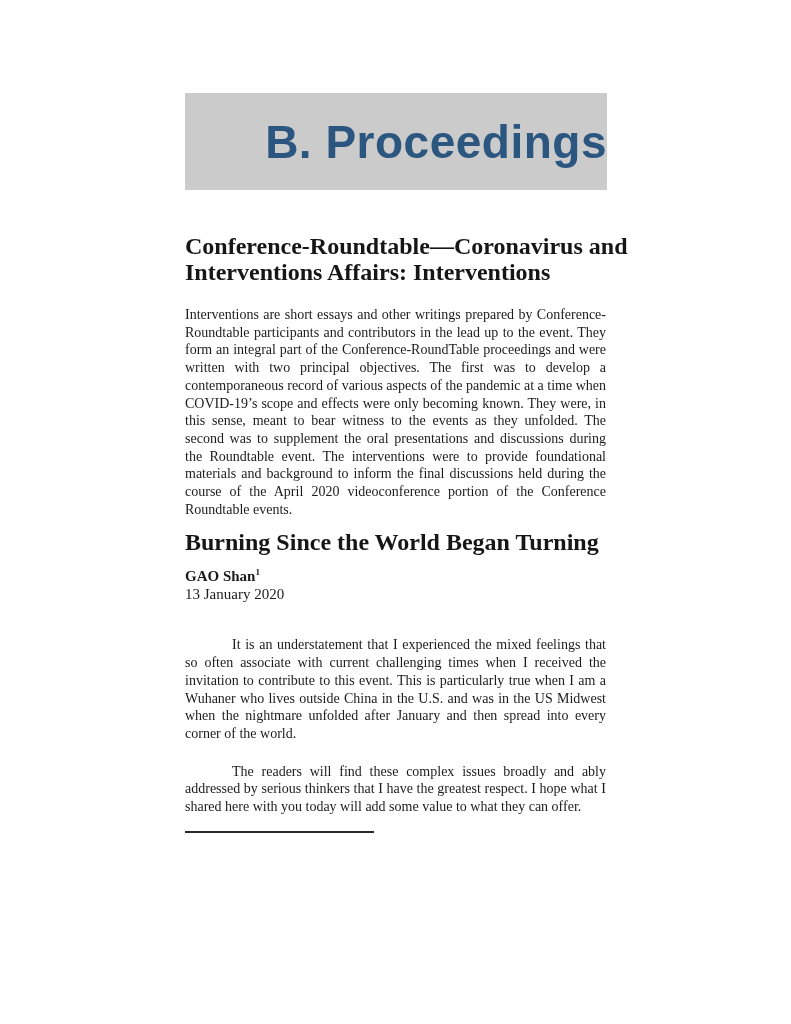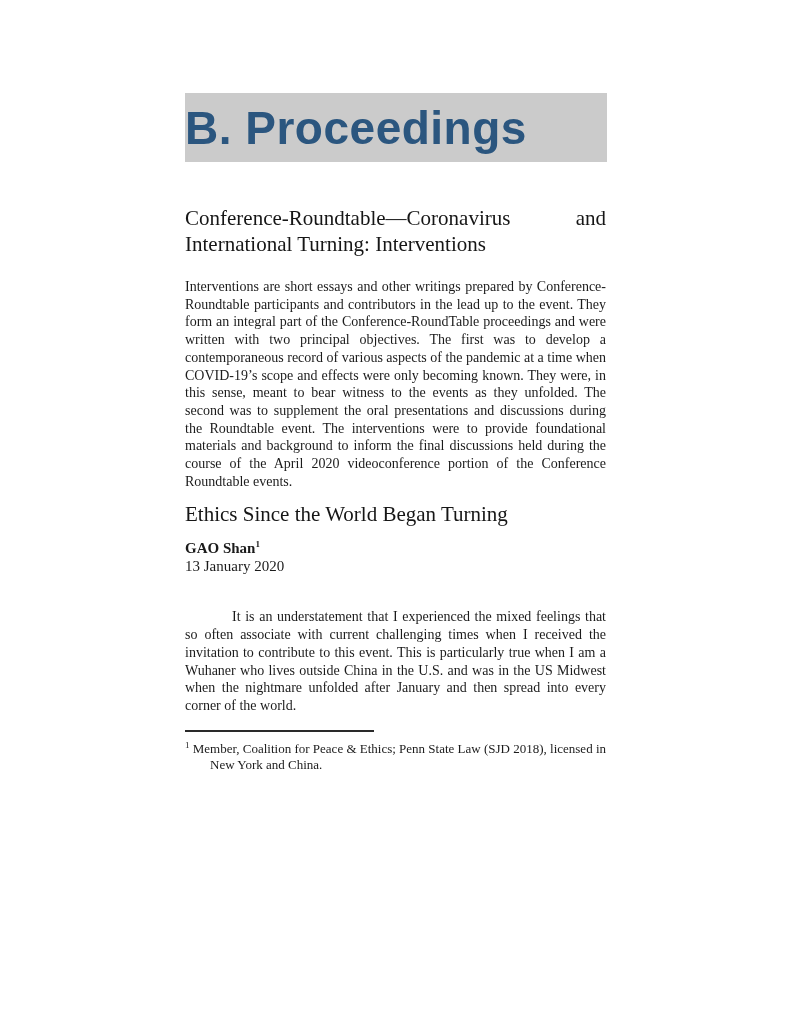--- a/index.html
+++ b/index.html
@@ -12,41 +12,41 @@
     width: 791px;
     height: 1024px;
     background: #ffffff;
     overflow: hidden;
     font-family: "Liberation Serif", "DejaVu Serif", serif;
     color: #1b1b1b;
   }
   .banner {
     margin: 93px 0 0 185px;
     width: 422px;
-    height: 69px;
+    height: 97px;
     background: #cbcbcb;
     display: flex;
     align-items: center;
-    justify-content: flex-start;
+    justify-content: flex-end;
   }
   .banner-title {
     font-family: "Liberation Sans", sans-serif;
     font-weight: bold;
     font-size: 46px;
     letter-spacing: 0.5px;
     color: #2b567f;
   }
   .content {
     margin-left: 185px;
     width: 421px;
   }
   .heading {
     margin: 43px 0 0 0;
-    font-size: 21px;
-    font-weight: normal;
+    font-size: 24px;
+    font-weight: bold;
     line-height: 26px;
     color: #161616;
   }
   .heading2 {
     margin-top: 11px;
   }
   
   .tline {
     text-align: justify;
     text-align-last: justify;
@@ -98,40 +98,37 @@
 <div class="page">
 
   <div class="banner">
     <span class="banner-title">B. Proceedings</span>
   </div>
 
   <div class="content">
 
     <h1 class="heading">
         <div class="tline">Conference-Roundtable—Coronavirus and</div>
-        <div class="tline tline-last">International Turning: Interventions</div>
+        <div class="tline tline-last">Interventions Affairs: Interventions</div>
       </h1>
 
     <p class="body-para">Interventions are short essays and other writings prepared by Conference-Roundtable participants and contributors in the lead up to the event.  They form an integral part of the Conference-RoundTable proceedings and were written with two principal objectives.  The first was to develop a contemporaneous record of various aspects of the pandemic at a time when COVID-19’s scope and effects were only becoming known.  They were, in this sense, meant to bear witness to the events as they unfolded. The second was to supplement the oral presentations and discussions during the Roundtable event. The interventions were to provide foundational materials and background to inform the final discussions held during the course of the April 2020 videoconference portion of the Conference Roundtable events.</p>
 
     <h2 class="heading heading2">
-        <div class="tline tline-last">Ethics Since the  World Began Turning</div>
+        <div class="tline tline-last">Burning Since the  World Began Turning</div>
       </h2>
 
     <div class="author-block">
       <div class="author-name">
         <span>GAO Shan</span><sup>1</sup>
       </div>
       <div class="author-date">13 January 2020</div>
     </div>
 
     <p class="body-para indent para1">It is an understatement that I experienced the mixed feelings that so often associate with current challenging times when I received the invitation to contribute to this event. This is particularly true when I am a Wuhaner who lives outside China in the U.S. and was in the US Midwest when the nightmare unfolded after January and then spread into every corner of the world.</p>
 
+    <p class="body-para indent para2">The readers will find these complex issues broadly and ably addressed by serious thinkers that I have the greatest respect. I hope what I shared here with you today will add some value to what they can offer.</p>
 
     <div class="fn-rule"></div>
 
-    <div class="footnote">
-      <sup>1</sup>
-      <span>Member, Coalition for Peace &amp; Ethics; Penn State Law (SJD 2018), licensed in New York and China.</span>
-    </div>
 
   </div>
 </div>
 
 </body></html>

